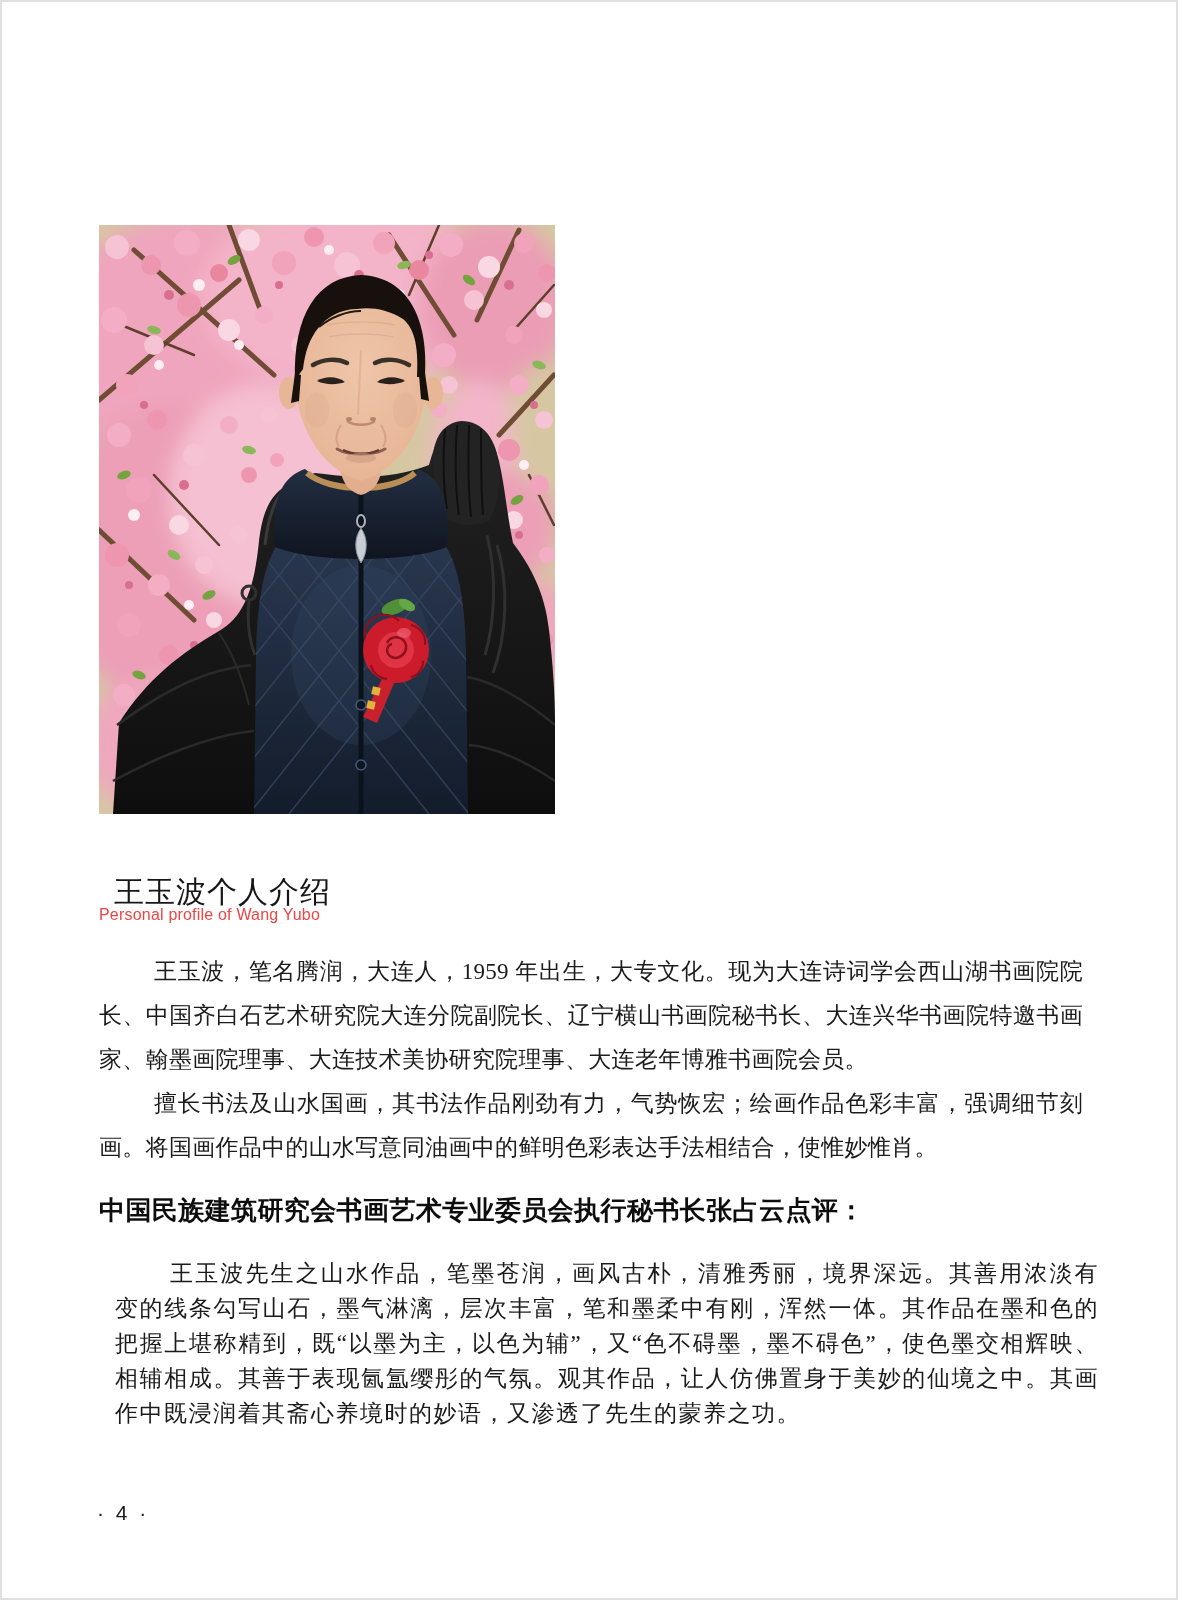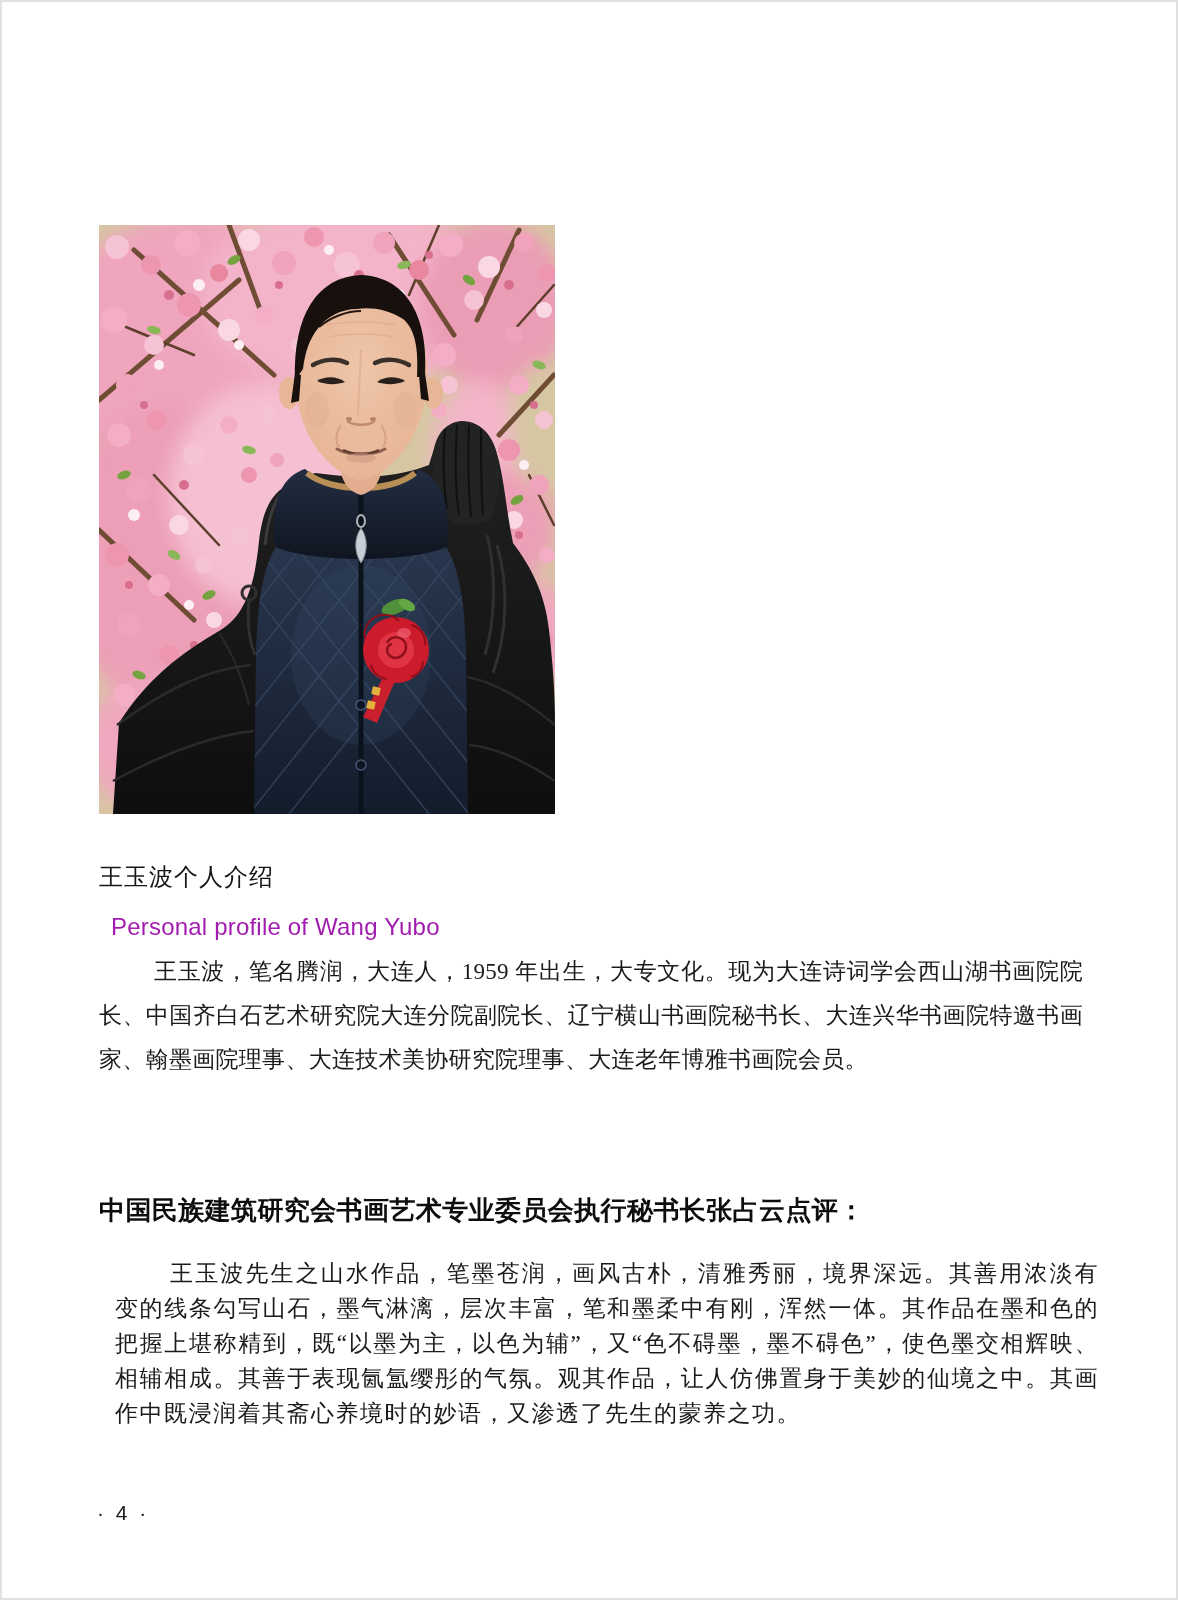--- a/index.html
+++ b/index.html
@@ -4,28 +4,28 @@
 <style>
   html,body{margin:0;padding:0;background:#ffffff;}
   .page{
     position:relative;width:1178px;height:1600px;background:#ffffff;
     border:2px solid #e0e0e0;box-sizing:border-box;overflow:hidden;
     font-family:"Liberation Serif","DejaVu Serif",serif;color:#1b1b1b;
   }
   .photo{position:absolute;left:97px;top:223px;width:456px;height:589px;margin:0;padding:0;}
   .photo svg{display:block;width:456px;height:589px;}
   .title{
-    position:absolute;left:97px;top:857px;margin:0;
+    position:absolute;left:97px;top:857px;margin:15px;
     font-family:"Liberation Sans","DejaVu Sans",sans-serif;
-    font-size:24px;font-weight:500;letter-spacing:1px;color:#161616;line-height:36px;
+    font-size:30px;font-weight:500;letter-spacing:1px;color:#161616;line-height:36px;
   }
   .subtitle{
-    position:absolute;left:97px;top:901px;margin:12px;
+    position:absolute;left:97px;top:901px;margin:0;
     font-family:"Liberation Sans","DejaVu Sans",sans-serif;
-    font-size:24px;font-weight:400;color:#a21caf;letter-spacing:0.2px;line-height:24px;
+    font-size:16px;font-weight:400;color:#ef4444;letter-spacing:0.2px;line-height:24px;
   }
   .body-block{
     position:absolute;left:97px;top:948px;width:984px;
     font-size:23px;line-height:44px;letter-spacing:0.3px;
     text-align:justify;color:#1b1b1b;
   }
   .body-block p{margin:0;text-indent:55px;}
   .review-heading{
     position:absolute;left:97px;top:1192px;margin:0;
     font-family:"Liberation Sans","DejaVu Sans",sans-serif;
@@ -325,20 +325,21 @@
         <ellipse cx="305" cy="408" rx="7" ry="5" fill="#f06071" opacity="0.7"></ellipse>
       </g>
     </svg>
   </figure>
 
   <h1 class="title">王玉波个人介绍</h1>
   <p class="subtitle">Personal profile of Wang Yubo</p>
 
   <div class="body-block">
     <p>王玉波，笔名腾润，大连人，1959 年出生，大专文化。现为大连诗词学会西山湖书画院院长、中国齐白石艺术研究院大连分院副院长、辽宁横山书画院秘书长、大连兴华书画院特邀书画家、翰墨画院理事、大连技术美协研究院理事、大连老年博雅书画院会员。</p>
+    <p>擅长书法及山水国画，其书法作品刚劲有力，气势恢宏；绘画作品色彩丰富，强调细节刻画。将国画作品中的山水写意同油画中的鲜明色彩表达手法相结合，使惟妙惟肖。</p>
   </div>
 
   <h2 class="review-heading">中国民族建筑研究会书画艺术专业委员会执行秘书长张占云点评：</h2>
 
   <div class="review-block">
     <p>王玉波先生之山水作品，笔墨苍润，画风古朴，清雅秀丽，境界深远。其善用浓淡有变的线条勾写山石，墨气淋漓，层次丰富，笔和墨柔中有刚，浑然一体。其作品在墨和色的把握上堪称精到，既“以墨为主，以色为辅”，又“色不碍墨，墨不碍色”，使色墨交相辉映、相辅相成。其善于表现氤氲缨彤的气氛。观其作品，让人仿佛置身于美妙的仙境之中。其画作中既浸润着其斋心养境时的妙语，又渗透了先生的蒙养之功。</p>
   </div>
 
   <div class="page-number">· 4 ·</div>
 

